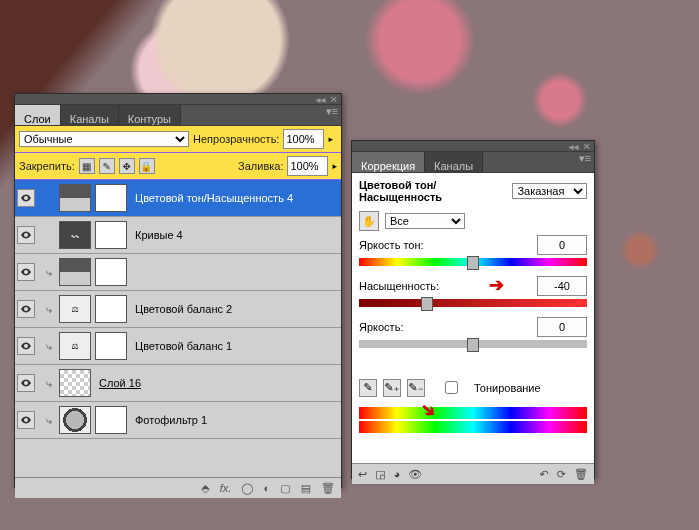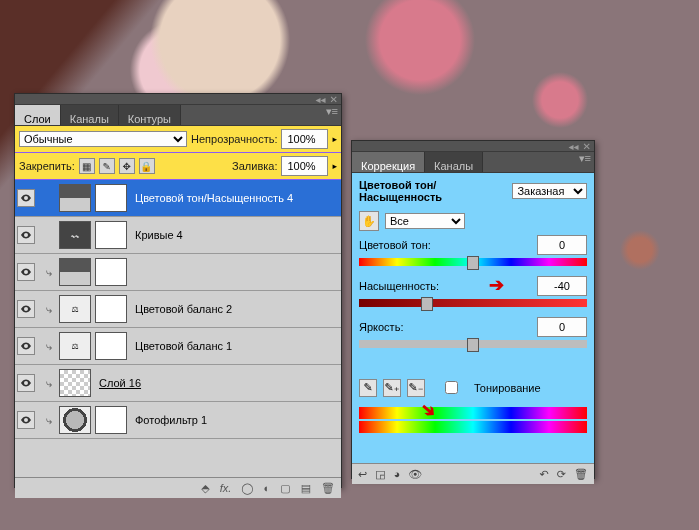--- a/index.html
+++ b/index.html
@@ -17,41 +17,41 @@
   .titlebar{height:10px;background:#535353;border-bottom:1px solid #3a3a3a;display:flex;justify-content:flex-end;align-items:center;padding:0 3px;gap:4px}
   .titlebar span{color:#9a9a9a;font-size:10px;cursor:pointer;line-height:9px}
   .tabs{display:flex;background:#535353;height:20px;border-bottom:1px solid #3a3a3a}
   .tab{padding:8px 9px;color:#c8c8c8;background:#414141;border-right:1px solid #333;cursor:pointer}
   .tab.active{background:#6b6b6b;color:#fff}
   .tab.active2{background:#d0d0d0;color:#000}
   .opt-row{display:flex;align-items:center;background:#fde047;padding:3px 4px;border-bottom:1px solid #8b5cf6;gap:4px}
   .opt-row .lbl{color:#1a1a1a}
   select,input[type=text]{font-size:11px;font-family:inherit;height:16px;border:1px solid #888;background:#fdfdfd}
   select.blend{width:170px}
-  input.pct{width:34px;text-align:center;padding-right:9px}
+  input.pct{width:34px;text-align:left;padding-right:3px}
   .ico{display:inline-flex;width:14px;height:14px;align-items:center;justify-content:center;border:1px solid #888;background:#d8d8d8;color:#333;font-size:10px}
   .layers{height:297px;overflow:auto;background:#d0d0d0}
   .layer{display:flex;align-items:center;height:36px;border-bottom:1px solid #999;gap:4px;padding:0 2px}
   .layer.sel{background:#2a6fd6;color:#fff}
   .eye{width:16px;height:16px;display:flex;align-items:center;justify-content:center;border:1px solid #888;background:#dedede;margin-right:4px}
   .eye svg{width:12px;height:12px}
   .chain{width:12px;text-align:center;color:#555}
   .thumb{width:30px;height:26px;border:1px solid #555;background:#fff;display:flex;align-items:center;justify-content:center;font-size:8px}
   .thumb.adj{background:linear-gradient(to bottom,#555 0 50%,#ccc 50%)}
   .thumb.curve{background:#444;color:#ddd}
   .thumb.chk{background:repeating-conic-gradient(#ccc 0 25%,#fff 0 50%) 0 0/8px 8px}
   .thumb.balance{background:#eee}
   .thumb.lens{background:radial-gradient(circle at 50% 50%,#b8b8b8 0 9px,#444 0 12px,#eee 0)}
   .mask{width:30px;height:26px;border:1px solid #555;background:#fff}
   .lname{flex:1;padding-left:4px;white-space:nowrap;overflow:hidden}
   .lname.u{text-decoration:underline}
   .footer{height:20px;background:#d0d0d0;border-top:1px solid #888;display:flex;align-items:center;justify-content:flex-end;gap:10px;padding:0 6px;color:#555}
   .footer span{cursor:pointer}
   
-  .adj-body{background:#7dd3fc;padding:6px 7px;height:278px;position:relative}
+  .adj-body{background:#ffffff;padding:6px 7px;height:278px;position:relative}
   .adj-title{font-weight:bold;display:flex;justify-content:space-between;align-items:center;margin-bottom:8px}
   .adj-title select{width:78px}
   .row2{display:flex;align-items:center;margin:4px 0;gap:6px}
   .hand{width:18px;height:18px;border:1px solid #888;background:#e4e4e4;display:flex;align-items:center;justify-content:center}
   .slider-row{margin:3px 0 10px 0}
   .slider-row .toprow{display:flex;justify-content:space-between;align-items:center}
   .slider-row input.val{width:44px;text-align:center}
   .track{position:relative;height:8px;margin-top:3px}
   .hue-grad{background:linear-gradient(to right,red,yellow,lime,cyan,blue,magenta,red)}
   .gray-grad{background:linear-gradient(to right,#fff,#888)}
@@ -204,21 +204,21 @@
       <span>Цветовой тон/Насыщенность</span>
       <select><option>Заказная</option></select>
     </div>
     <div class="row2">
       <span class="hand">✋</span>
       <select style="width:80px"><option>Все</option></select>
     </div>
 
     <div class="slider-row">
       <div class="toprow">
-        <span>Цветовой тон:</span>
+        <span>Яркость тон:</span>
         <input type="text" class="val" value="0" style="">
       </div>
       <div class="track hue-grad">
           <div class="knob" style="left:50%"></div>
         </div>
     </div>
 
     <div class="slider-row" style="position:relative">
       <div class="toprow">
         <span>Насыщенность:</span>

